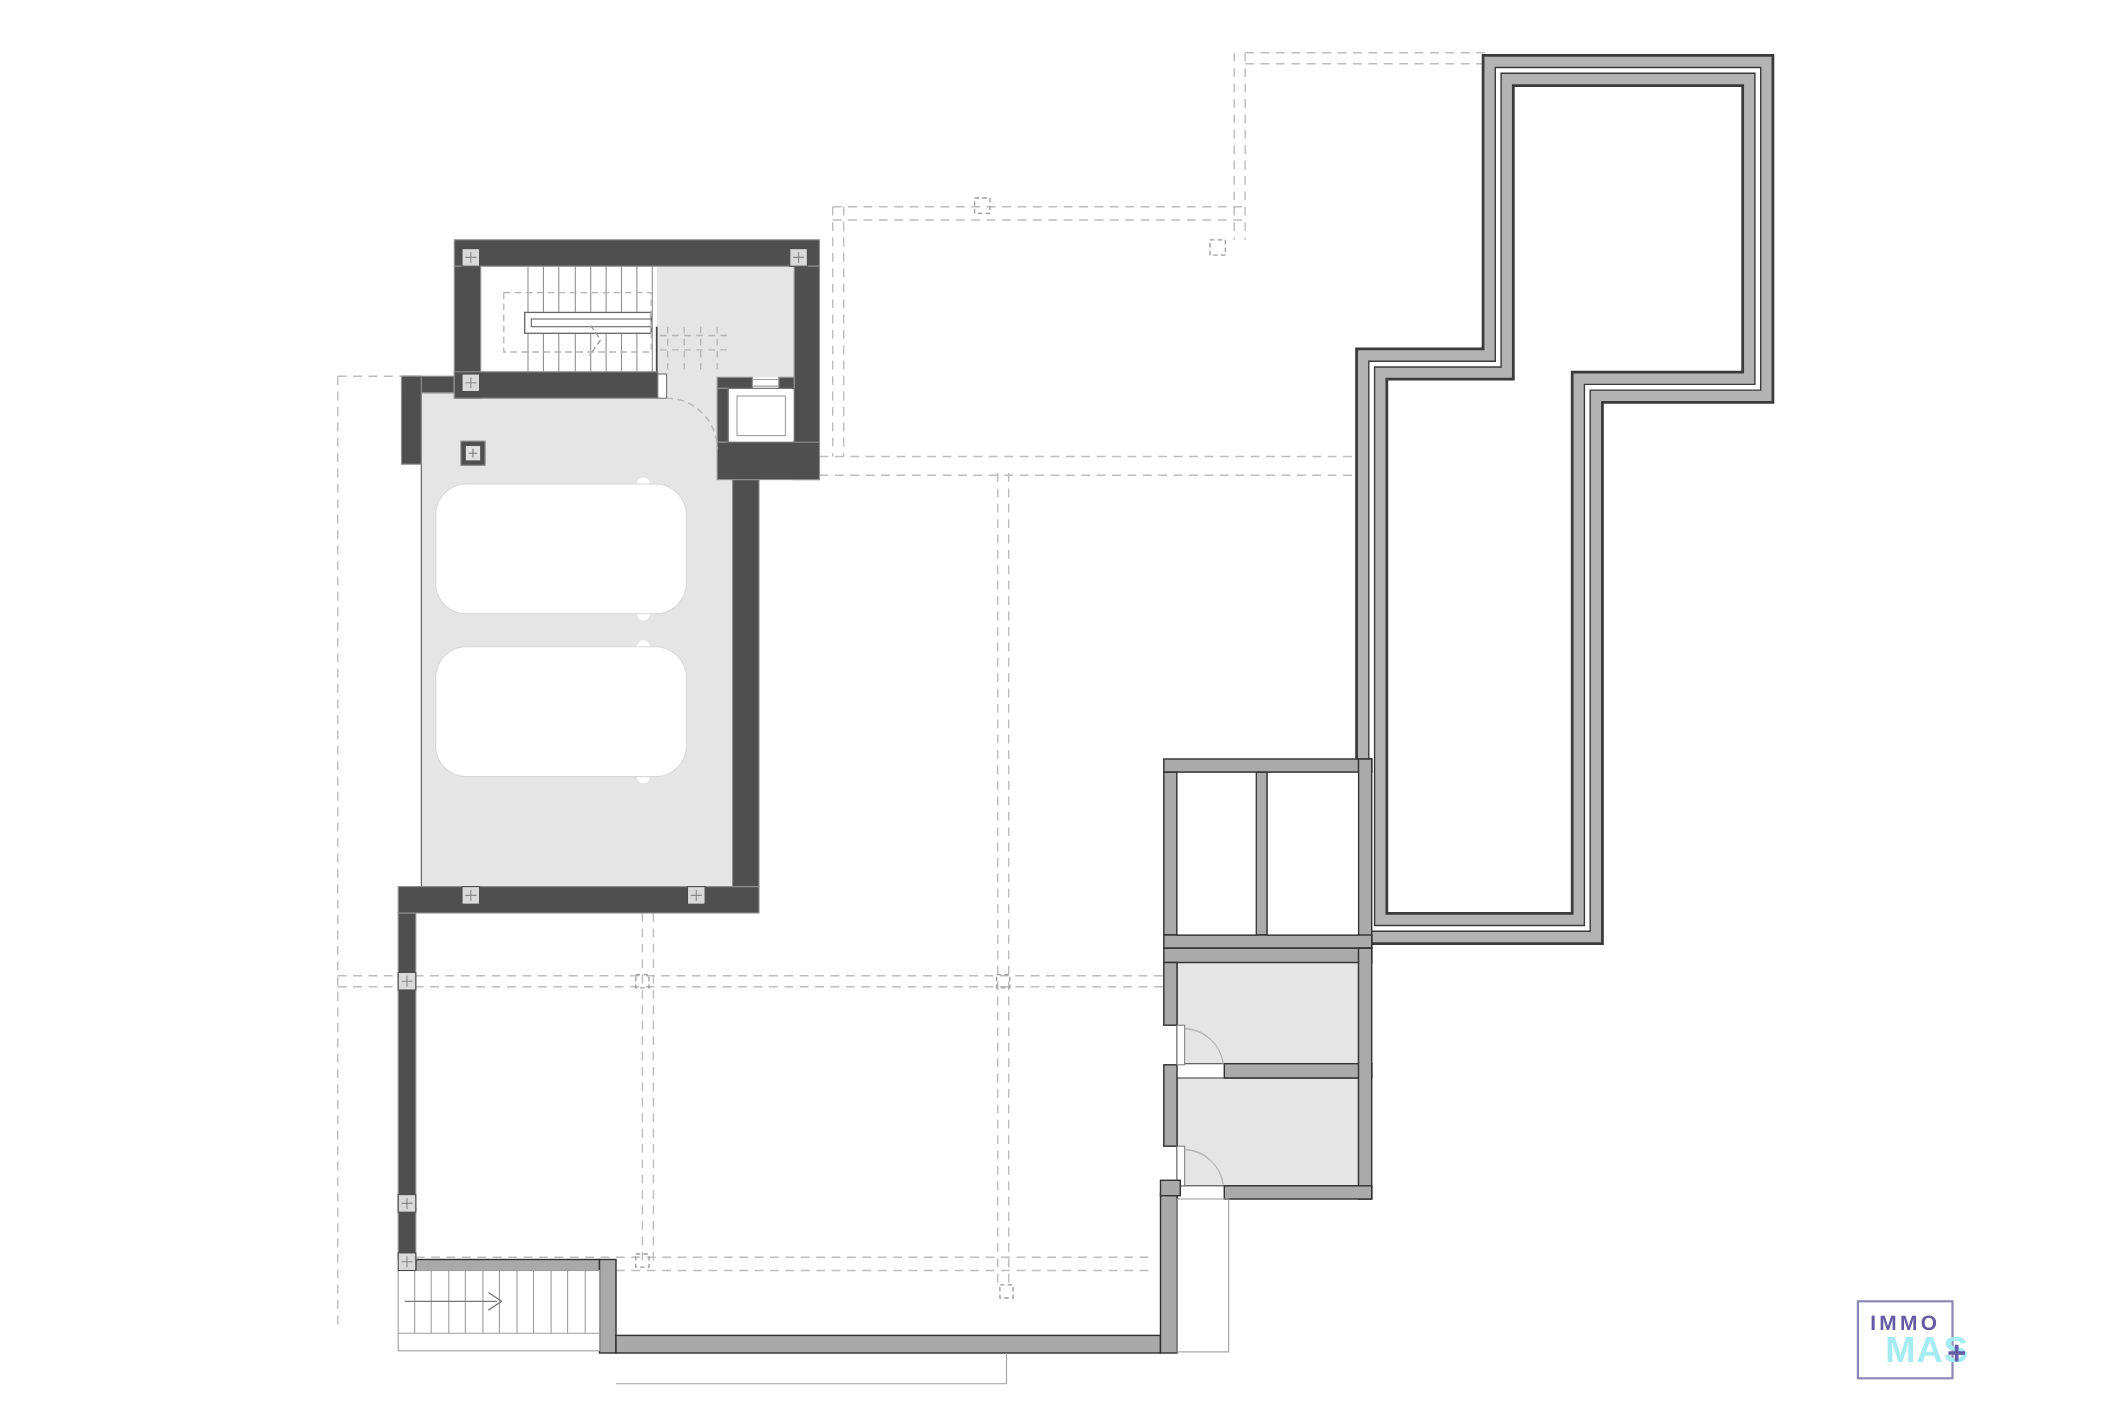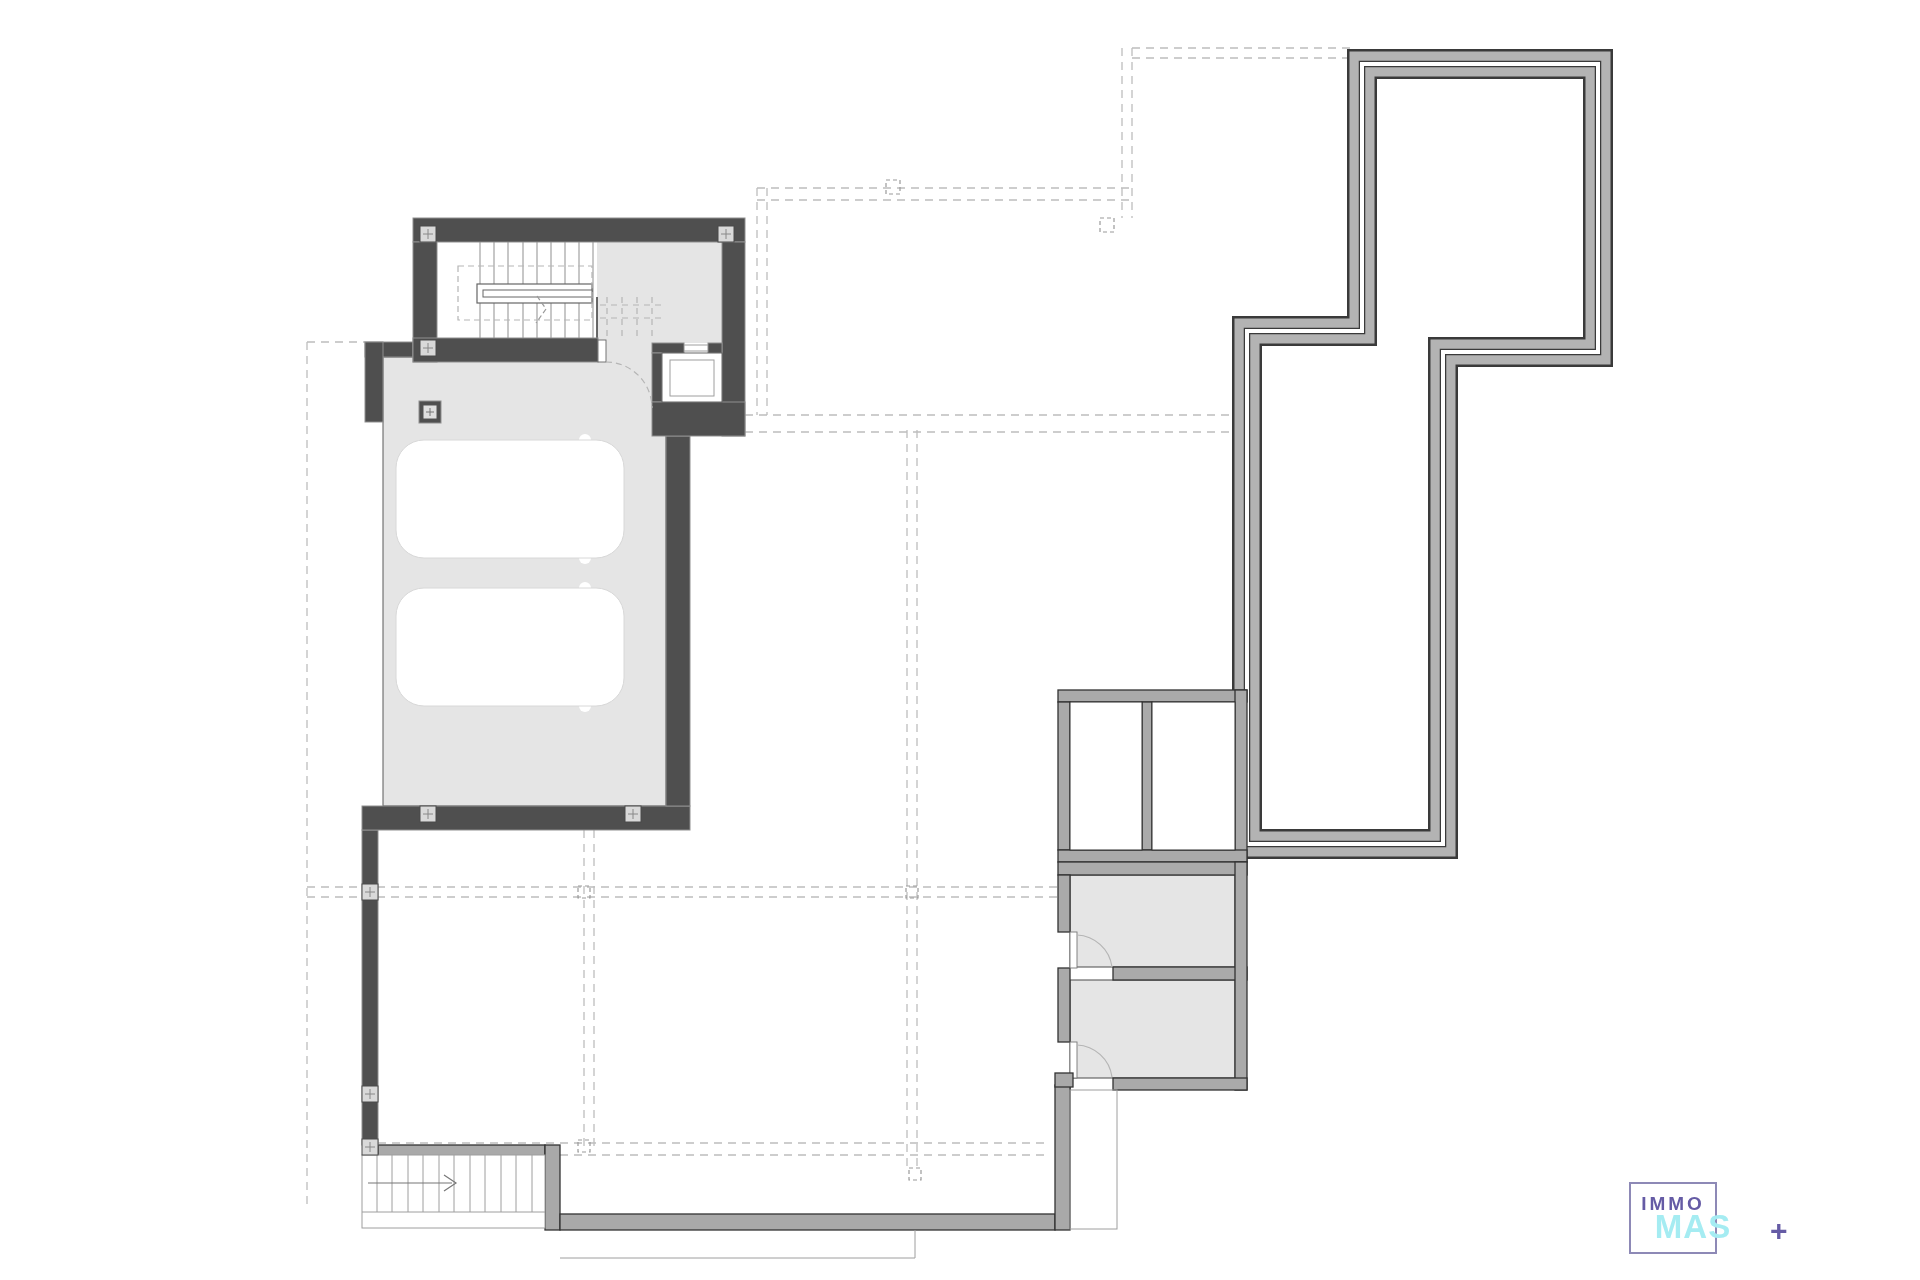--- a/index.html
+++ b/index.html
@@ -1,20 +1,20 @@
 <!DOCTYPE html>
 <html><head>
 <meta charset="utf-8">
 <style>
   html,body{margin:0;padding:0;background:#ffffff;}
   body{width:1920px;height:1280px;position:relative;font-family:"Liberation Sans",sans-serif;overflow:hidden;}
   .plan-wrap{position:absolute;inset:0;}
   svg{display:block;}
   .logo-box{
-    position:absolute;left:1629px;top:1182px;width:88px;height:72px;
+    position:absolute;left:1688px;top:1182px;width:88px;height:72px;
     border:2px solid #8d89b6;background:#ffffff;box-sizing:border-box;
     display:flex;flex-direction:column;align-items:center;justify-content:center;
   }
   .logo-line1{color:#655ba5;font-weight:bold;font-size:19px;letter-spacing:3px;line-height:20px;}
   .logo-line2{color:#a5ecf2;font-weight:bold;font-size:33px;letter-spacing:1px;line-height:30px;margin-top:-2px;position:relative;margin-left:40px;}
   .logo-plus{
     position:absolute;left:1770px;top:1216px;color:#655ba5;
     font-size:30px;font-weight:bold;line-height:30px;z-index:3;
   }
 </style>

